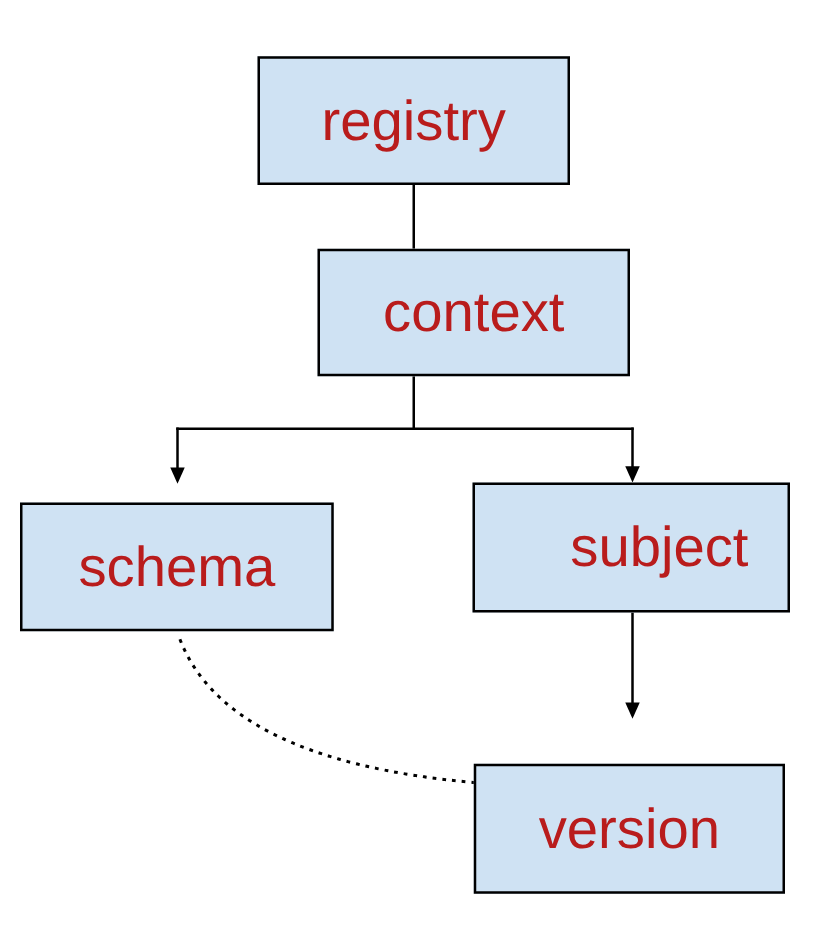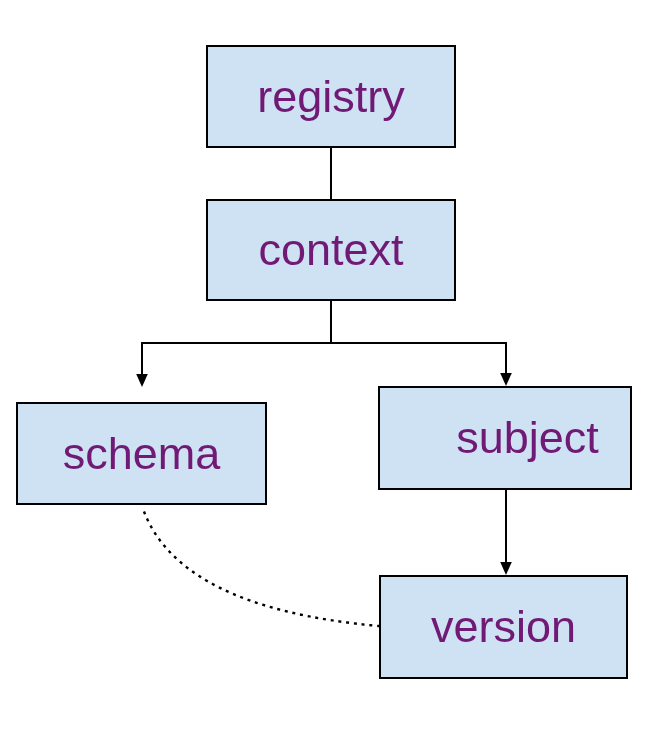--- a/index.html
+++ b/index.html
@@ -21,21 +21,21 @@
     top: 0;
     width: 669px;
     height: 745px;
     pointer-events: none;
   }
   .node {
     position: absolute;
     box-sizing: border-box;
     background: #cfe2f3;
     border: 2px solid #000000;
-    color: #701a75;
+    color: #b91c1c;
     font-size: 45px;
     display: flex;
     align-items: center;
     justify-content: center;
     white-space: nowrap;
     user-select: none;
   }
   #node-registry { left: 206px; top: 45px;  width: 250px; height: 103px; }
   #node-context  { left: 206px; top: 199px; width: 250px; height: 102px; }
   #node-schema   { left: 16px;  top: 387px; width: 251px; height: 103px; }
@@ -76,29 +76,29 @@
     <g>
       <path d="M 379 626 Q 176 608 142 506" fill="none" stroke="#000000" stroke-width="2.4" stroke-dasharray="0.6 7.2" stroke-linecap="square"></path>
       <polygon points="142,490 136.2,504 147.8,504" fill="#000000"></polygon>
     </g>
   </svg>
 
   <div class="node" id="node-registry" style="background: rgb(207, 226, 243); border-color: rgb(0, 0, 0);">
     <span>registry</span>
   </div>
 
-  <div class="node" id="node-context" style="background: rgb(207, 226, 243); border-color: rgb(0, 0, 0);">
+  <div class="node" id="node-context" style="background: rgb(207, 226, 243); border-color: rgb(0, 0, 0); margin-left: 48px;">
     <span>context</span>
   </div>
 
   <div class="node" id="node-schema" style="background: rgb(207, 226, 243); border-color: rgb(0, 0, 0); margin-top: 15px;">
     <span>schema</span>
   </div>
 
   <div class="node" id="node-subject" style="background: rgb(207, 226, 243); border-color: rgb(0, 0, 0); padding-left: 45px;">
     <span>subject</span>
   </div>
 
-  <div class="node" id="node-version" style="background: rgb(207, 226, 243); border-color: rgb(0, 0, 0);">
+  <div class="node" id="node-version" style="background: rgb(207, 226, 243); border-color: rgb(0, 0, 0); margin-top: 36px;">
     <span>version</span>
   </div>
 
 </div>
 
 </body></html>

